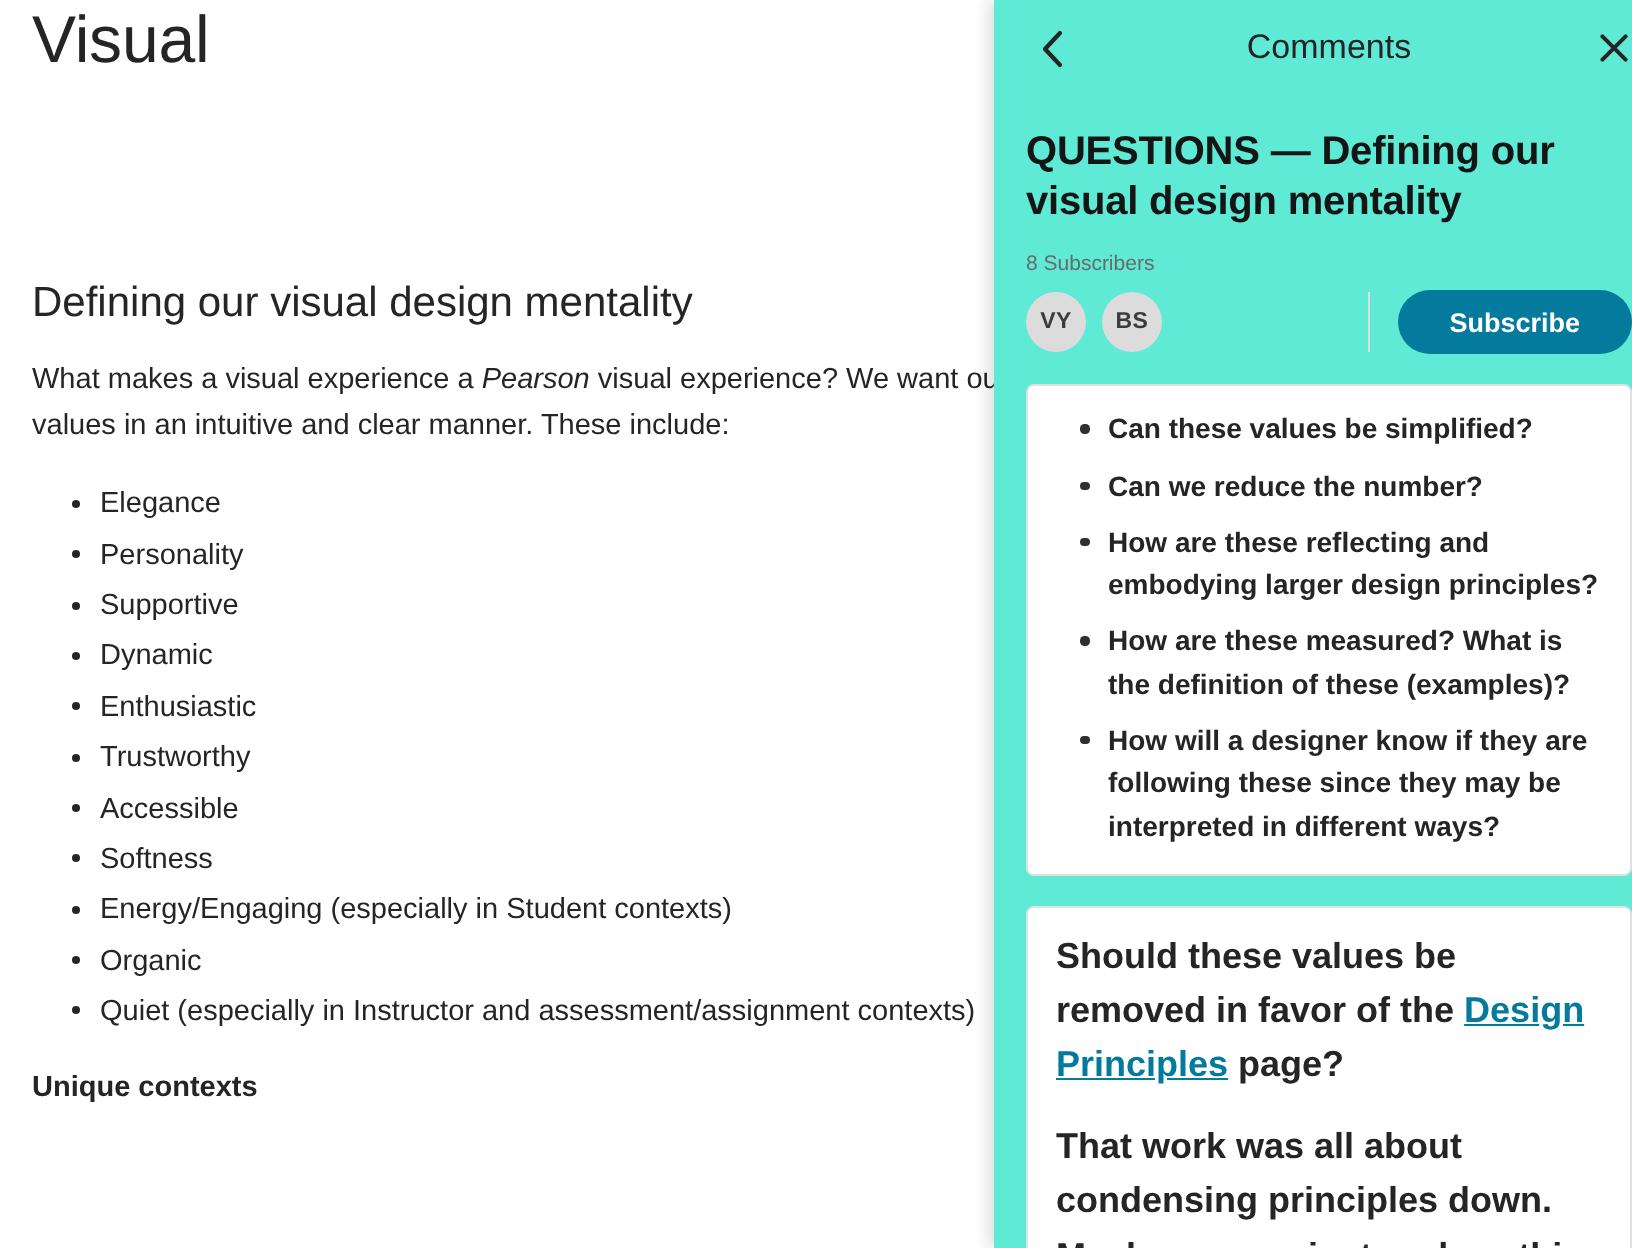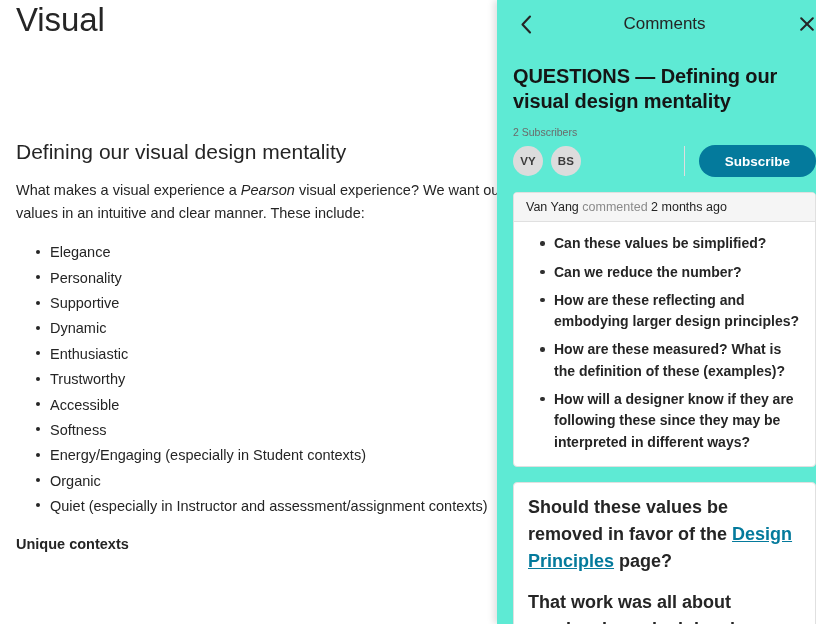--- a/index.html
+++ b/index.html
@@ -294,36 +294,31 @@
             <path d="M1.2 1.2L12.8 12.8M12.8 1.2L1.2 12.8" stroke="#252525" stroke-width="2" stroke-linecap="round"></path>
           </svg>
         </span>
       </button>
     </div>
 
     <div class="panel-body">
 
       <h2 class="thread-title">QUESTIONS — Defining our visual design mentality</h2>
 
-      <div class="subs-label">2 Subscribers</div>
+      <div class="subs-label">8 Subscribers</div>
 
       <div class="subs-row">
         <div class="avatar">VY</div>
         <div class="avatar">BS</div>
         <div class="subs-spacer"></div>
         <div class="subs-divider"></div>
         <button class="subscribe-btn">Subscribe</button>
       </div>
 
       <div class="comment-card">
-        <div class="comment-head">
-          <span>Van Yang</span>
-          <span class="verb">commented</span>
-          <span>2 months ago</span>
-        </div>
         <div class="comment-body">
           <ul class="comment-list">
             <li>Can these values be simplified?</li>
             <li>Can we reduce the number?</li>
             <li>How are these reflecting and embodying larger design principles?</li>
             <li>How are these measured? What is the definition of these (examples)?</li>
             <li>How will a designer know if they are following these since they may be interpreted in different ways?</li>
           </ul>
         </div>
       </div>

